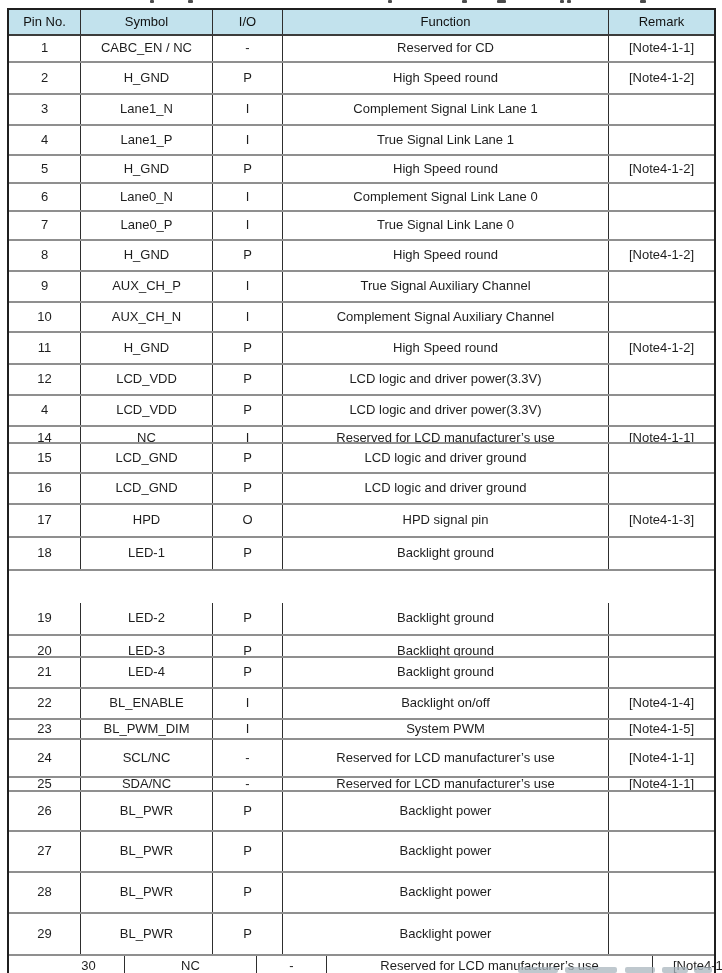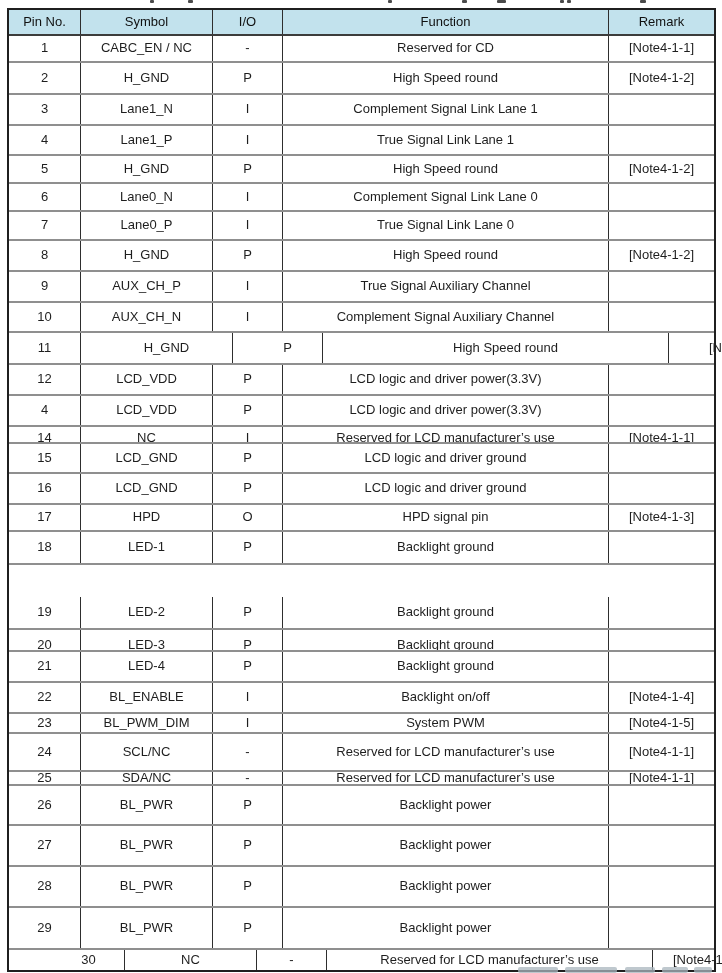--- a/index.html
+++ b/index.html
@@ -264,21 +264,21 @@
         <div class="cell">
           <span>I</span>
         </div>
         <div class="cell">
           <span>Complement Signal Auxiliary Channel</span>
         </div>
         <div class="cell">
           <span></span>
         </div>
       </div>
-      <div class="row" style="height: 32px; gap: 20px;">
+      <div class="row" style="height: 32px;">
         <div class="cell">
           <span>11</span>
         </div>
         <div class="cell">
           <span>H_GND</span>
         </div>
         <div class="cell">
           <span>P</span>
         </div>
         <div class="cell">
@@ -366,21 +366,21 @@
         <div class="cell">
           <span>P</span>
         </div>
         <div class="cell">
           <span>LCD logic and driver ground</span>
         </div>
         <div class="cell">
           <span></span>
         </div>
       </div>
-      <div class="row" style="height: 27px;">
+      <div class="row" style="height: 33px;">
         <div class="cell">
           <span>17</span>
         </div>
         <div class="cell">
           <span>HPD</span>
         </div>
         <div class="cell">
           <span>O</span>
         </div>
         <div class="cell">

